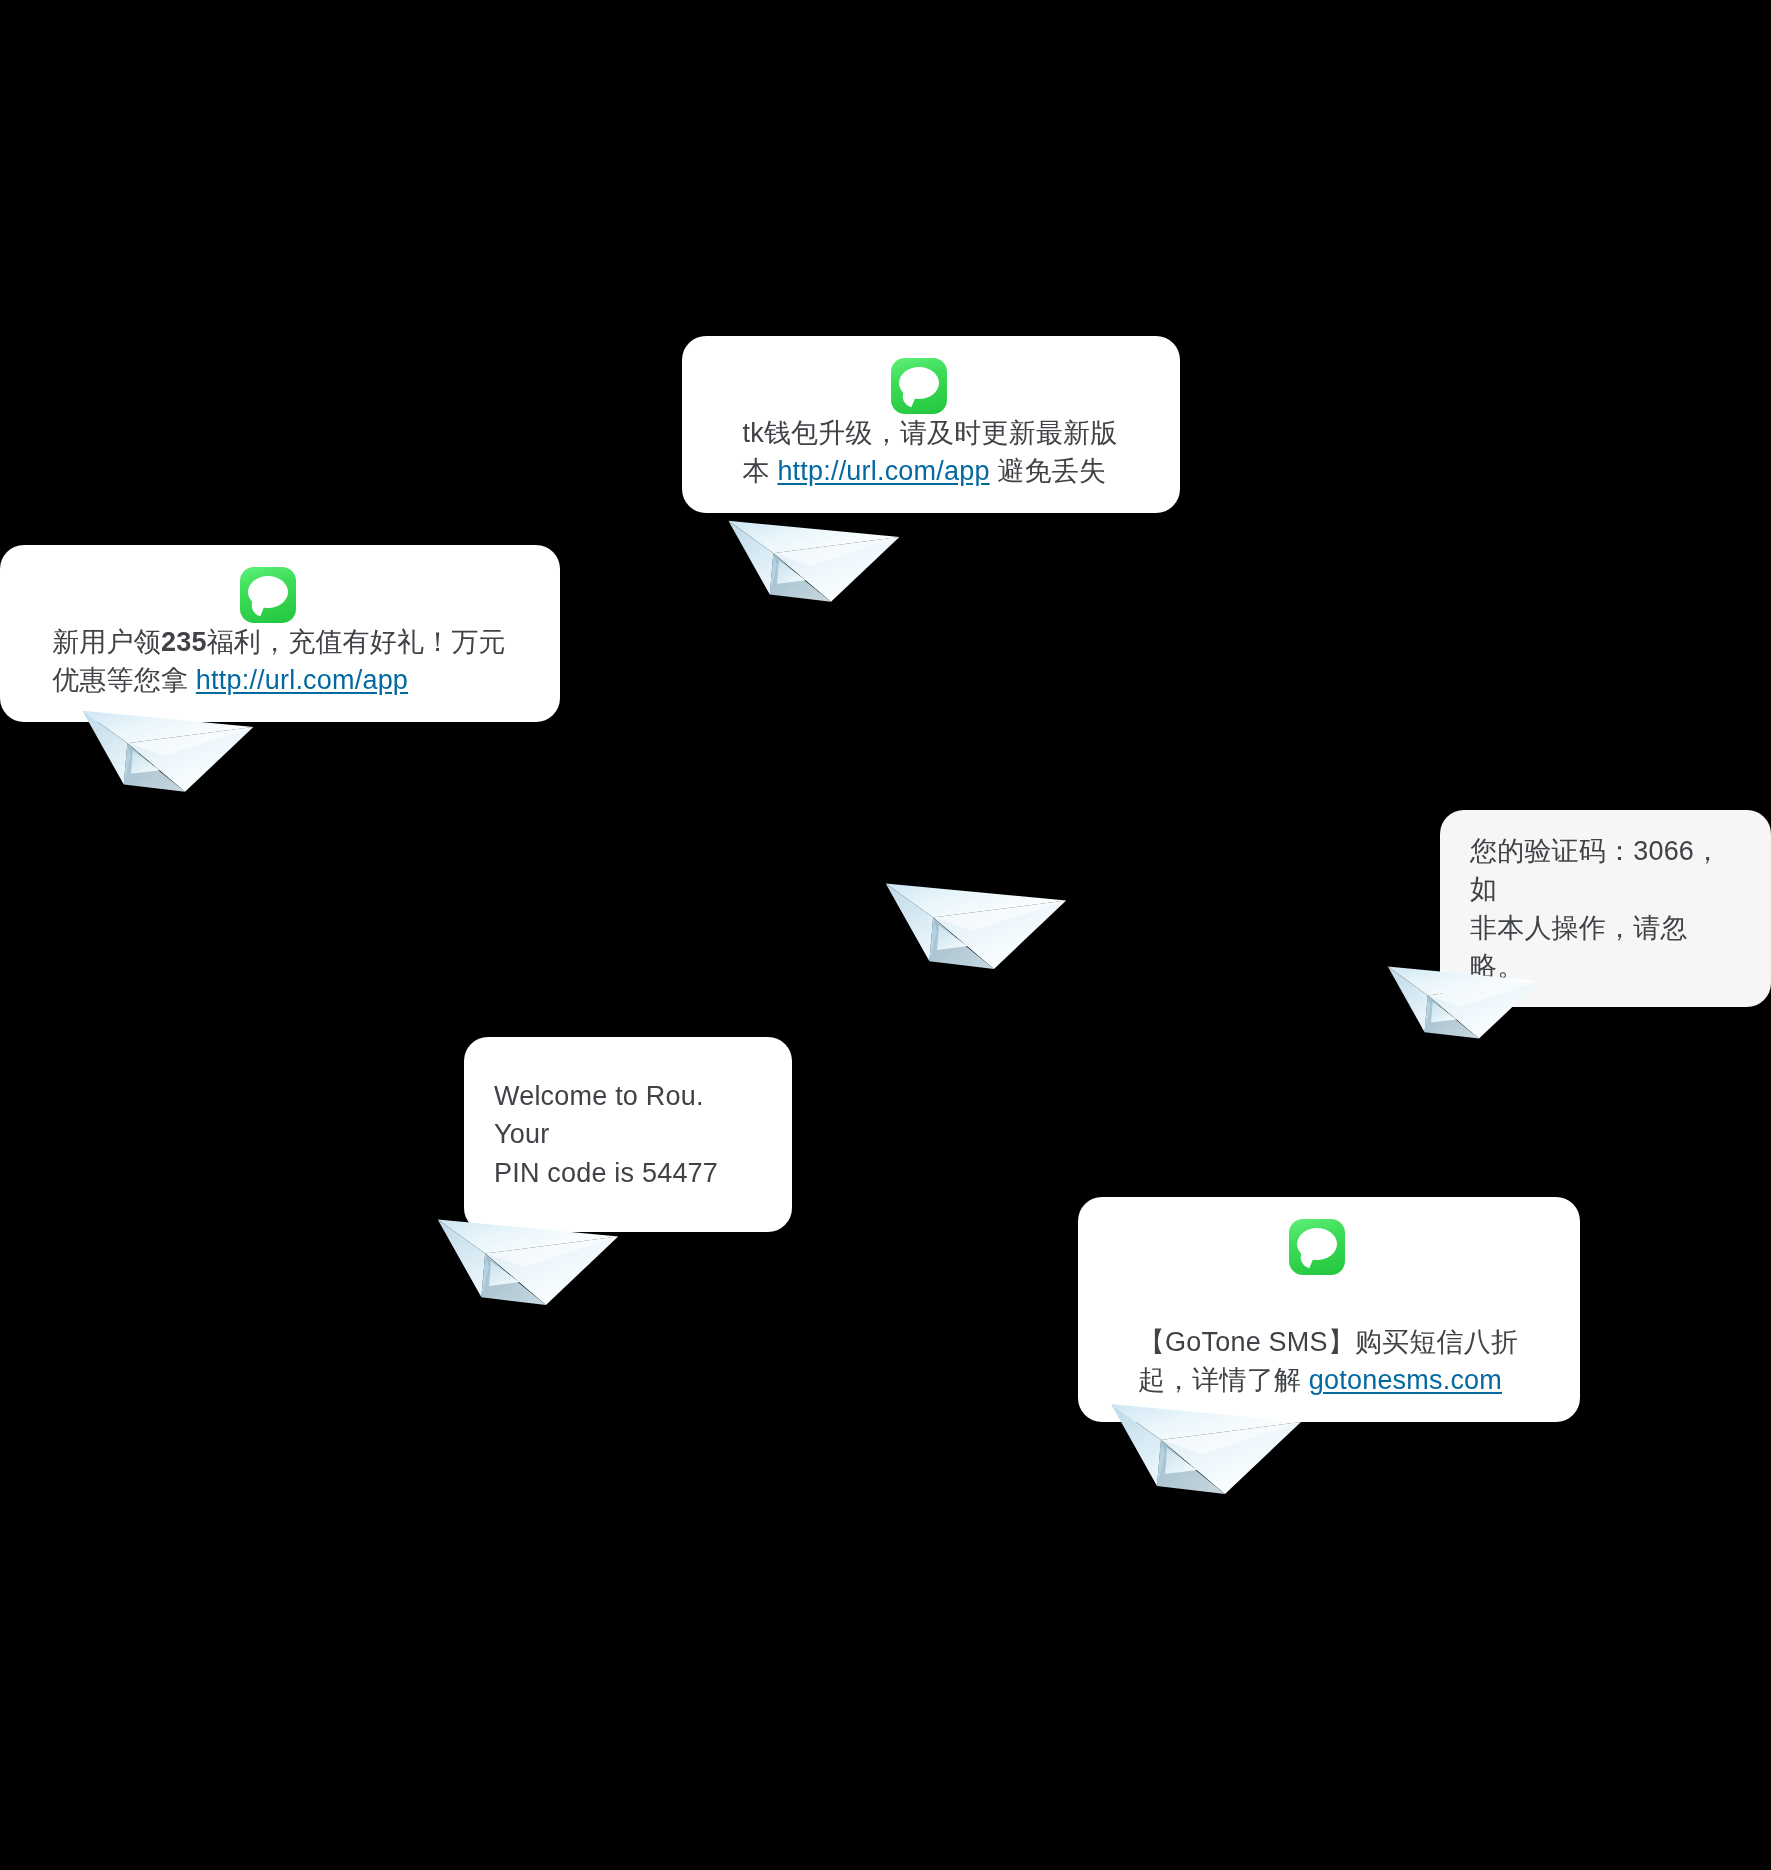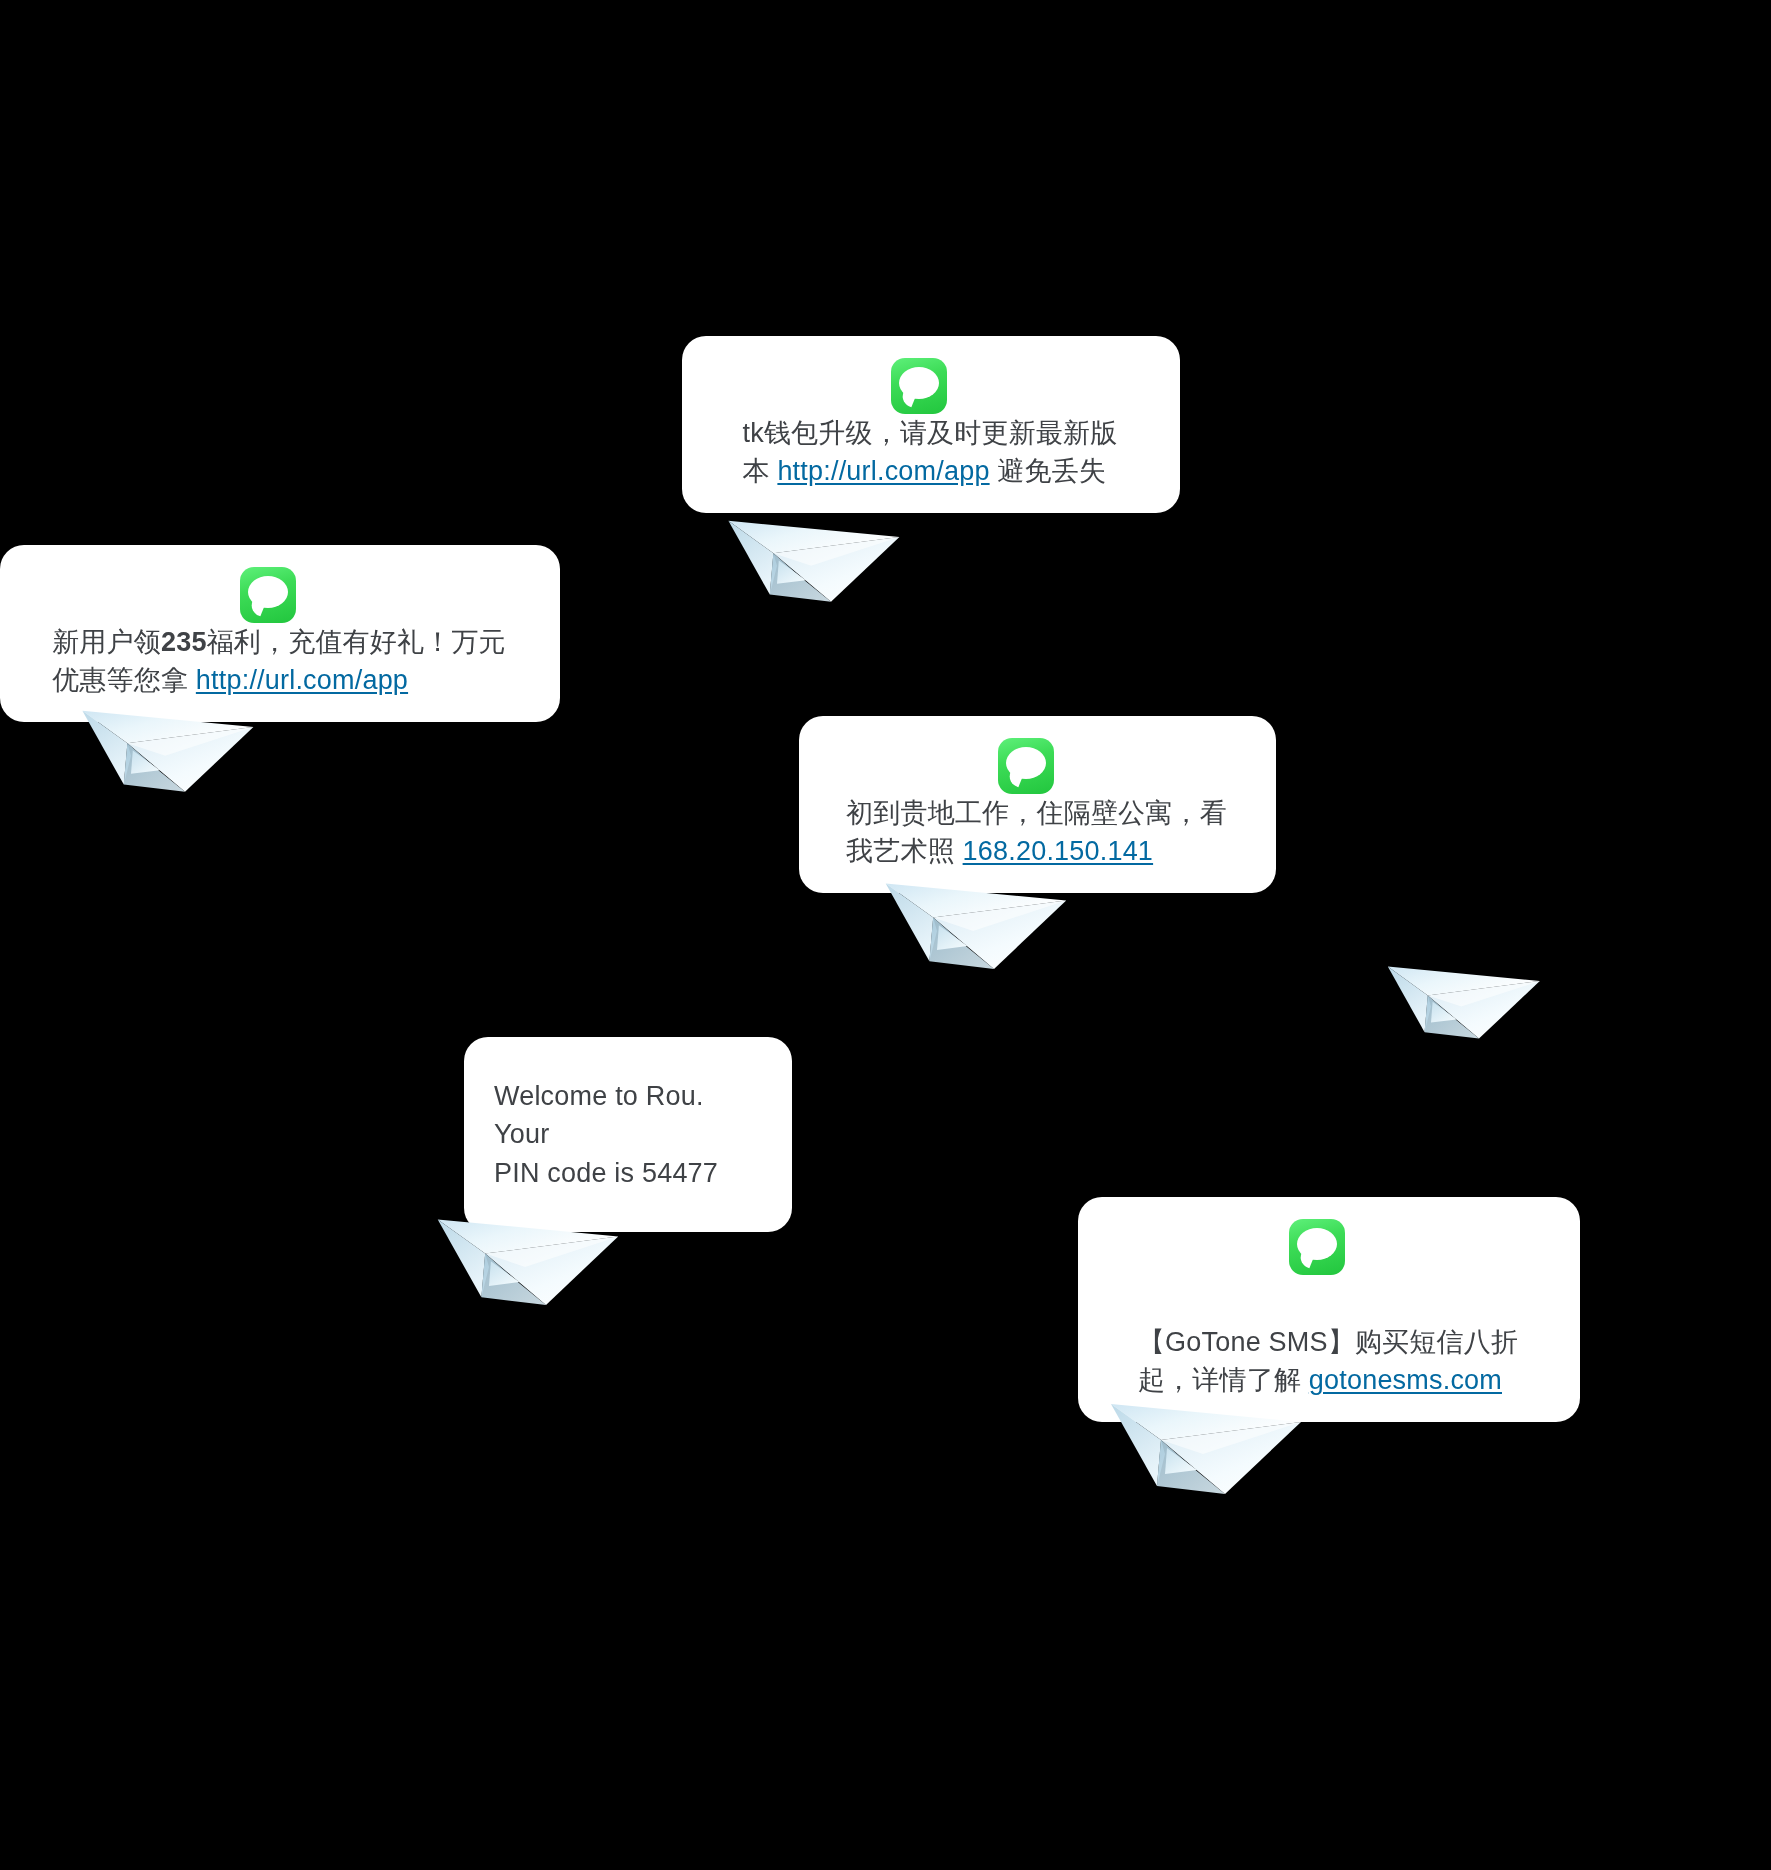--- a/index.html
+++ b/index.html
@@ -92,26 +92,23 @@
       <div class="bubble-text">tk钱包升级，请及时更新最新版
 本 <span class="link">http://url.com/app</span> 避免丢失</div>
     </div>
     <div class="bubble" style="left: 0px; top: 545px; width: 560px; min-height: 133px; padding: 22px 30px 22px 28px;">
       <div class="bubble-icon">
         <span class="glyph"></span>
       </div>
       <div class="bubble-text">新用户领<span class="bold">235</span>福利，充值有好礼！万元
 优惠等您拿 <span class="link">http://url.com/app</span></div>
     </div>
-    <div class="bubble" style="left: 799px; top: 716px; width: 477px; min-height: 133px; padding: 22px 30px 22px 28px;">
-      <div class="bubble-icon">
-        <span class="glyph"></span>
-      </div>
-      <div class="bubble-text">初到贵地工作，住隔壁公寓，看
-我艺术照 <span class="link">168.20.150.141</span></div>
+    <div class="bubble offwhite" style="left: 1440px; top: 810px; width: 331px; min-height: 126px; padding: 22px 30px;">
+      <div class="bubble-text">您的验证码：3066，如
+非本人操作，请忽略。</div>
     </div>
     <div class="bubble" style="left: 464px; top: 1037px; width: 328px; min-height: 126px; padding: 40px 30px;">
       <div class="bubble-text">Welcome to Rou. Your
 PIN code is 54477</div>
     </div>
     <div class="bubble" style="left: 1078px; top: 1197px; width: 502px; min-height: 133px; padding: 22px 30px 22px 28px; gap: 48px;">
       <div class="bubble-icon">
         <span class="glyph"></span>
       </div>
       <div class="bubble-text">【GoTone SMS】购买短信八折

